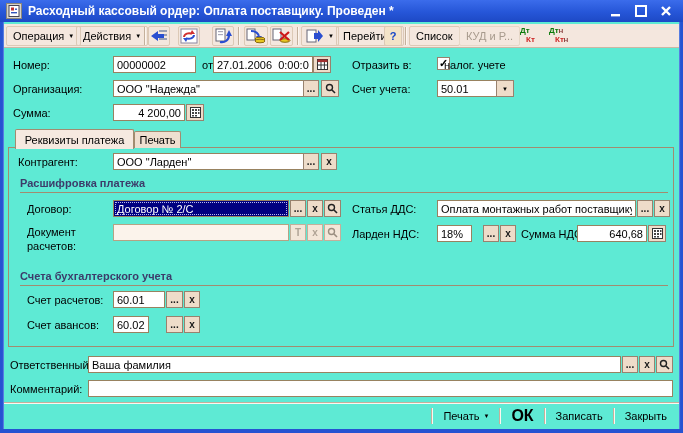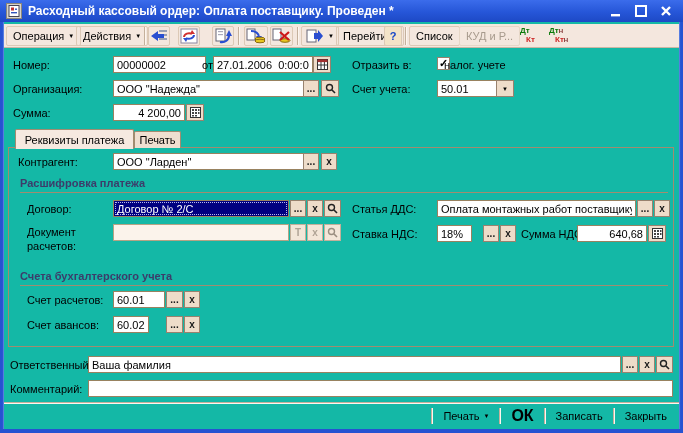--- a/index.html
+++ b/index.html
@@ -1,18 +1,18 @@
 <!DOCTYPE html>
 <html><head>
 <meta charset="utf-8">
 <style>
   *{margin:0;padding:0;box-sizing:border-box;}
   html,body{width:683px;height:433px;}
   body{font-family:"Liberation Sans",sans-serif;font-size:11px;color:#000;background:#fff;}
-  .window{position:relative;width:683px;height:433px;background:#14b8a6;overflow:hidden;}
+  .window{position:relative;width:683px;height:433px;background:#5eead4;overflow:hidden;}
   
   .titlebar{position:absolute;left:0;top:0;width:683px;height:22px;
     background:linear-gradient(180deg,#3b6ceb 0%,#2656d8 55%,#1d49c5 100%);
     display:flex;align-items:center;padding:0 6px;}
   .frame{position:absolute;background:#2553d2;}
   .frame.l{left:0;top:22px;width:4px;height:407px;background:linear-gradient(90deg,#2553d2 60%,#6c8fe8 100%);}
   .frame.r{left:679px;top:22px;width:4px;height:407px;background:linear-gradient(270deg,#2553d2 60%,#6c8fe8 100%);}
   .frame.b{left:0;top:429px;width:683px;height:4px;}
   .title{color:#fff;font-size:12px;font-weight:bold;margin-left:6px;flex:1;white-space:nowrap;overflow:hidden;}
   .wbtns{display:flex;gap:9px;margin-right:3px;}
@@ -191,21 +191,21 @@
     </span>
     <span class="ticon" style="left:541px;width:26px;border:none;">
       <span class="dtkt">
         <span class="dt"><span>Дт</span><span class="sup">Н</span></span>
         <span class="kt"><span>Кт</span><span class="sup">Н</span></span>
       </span>
     </span>
   </div>
 
   <span class="lbl" style="left:13px;top:59px;">Номер:</span>
-  <input class="inp" style="left: 113px; top: 56px; width: 93px;" value="00000002">
+  <input class="inp" style="left: 113px; top: 56px; width: 83px;" value="00000002">
   <span class="lbl" style="left:202px;top:59px;">от:</span>
   <input class="inp" style="left: 213px; top: 56px; width: 100px;" value="27.01.2006  0:00:00">
   <span class="sq" style="left:313px;top:56px;width:18px;">
     <span>
       <svg width="11" height="11" viewBox="0 0 11 11">
         <rect x="0.5" y="0.5" width="10" height="10" fill="#fff" stroke="#333"></rect>
         <rect x="0.5" y="0.5" width="10" height="2.6" fill="#a03030"></rect>
         <path d="M0.5 6 H10.5 M4 3 V10.5 M7.4 3 V10.5" stroke="#333" stroke-width="1"></path>
       </svg>
     </span>
@@ -310,21 +310,21 @@
   </span>
   <span class="sq dis" style="left:324px;top:224px;width:17px;">
     <span>
       <svg width="11" height="11">
           <circle cx="4.5" cy="4.5" r="3" fill="none" stroke="#9a8e80" stroke-width="1.4"></circle>
           <line x1="7" y1="7" x2="10" y2="10" stroke="#9a8e80" stroke-width="1.6"></line>
         </svg>
     </span>
   </span>
 
-  <span class="lbl" style="left:352px;top:228px;">Ставка НДС:</span>
+  <span class="lbl" style="left:352px;top:228px;">Ларден НДС:</span>
   <input class="inp" style="left: 437px; top: 225px; width: 35px;" value="18%">
   <span class="sq" style="left:483px;top:225px;width:16px;">
     <span>...</span>
   </span>
   <span class="sq" style="left:500px;top:225px;width:16px;">
     <span>x</span>
   </span>
   <span class="lbl" style="left:521px;top:228px;">Сумма НДС:</span>
   <input class="inp num" style="left: 577px; top: 225px; width: 70px;" value="640,68">
   <span class="sq" style="left:648px;top:225px;width:18px;">

